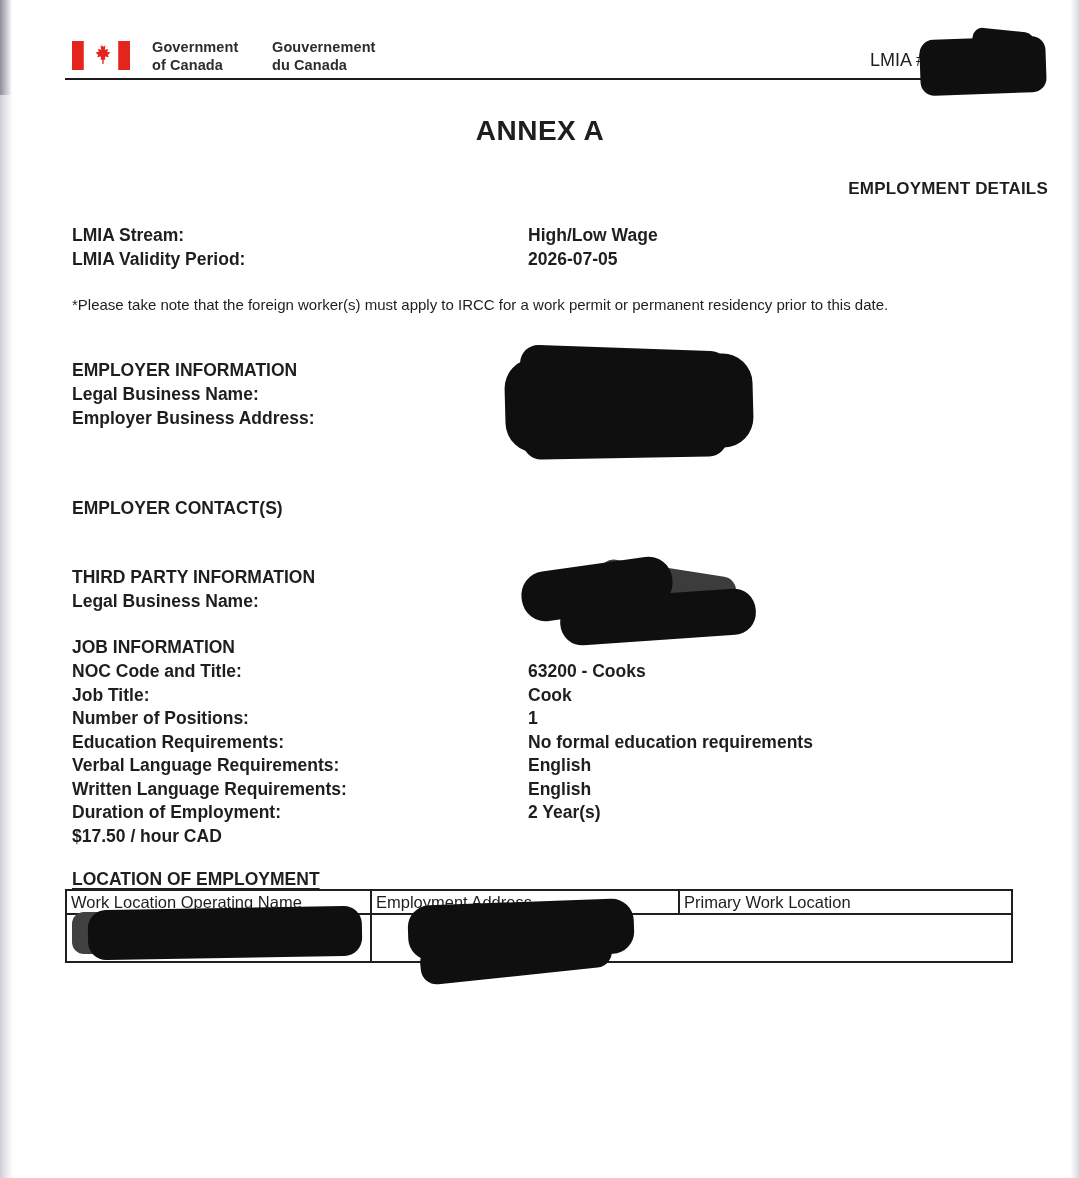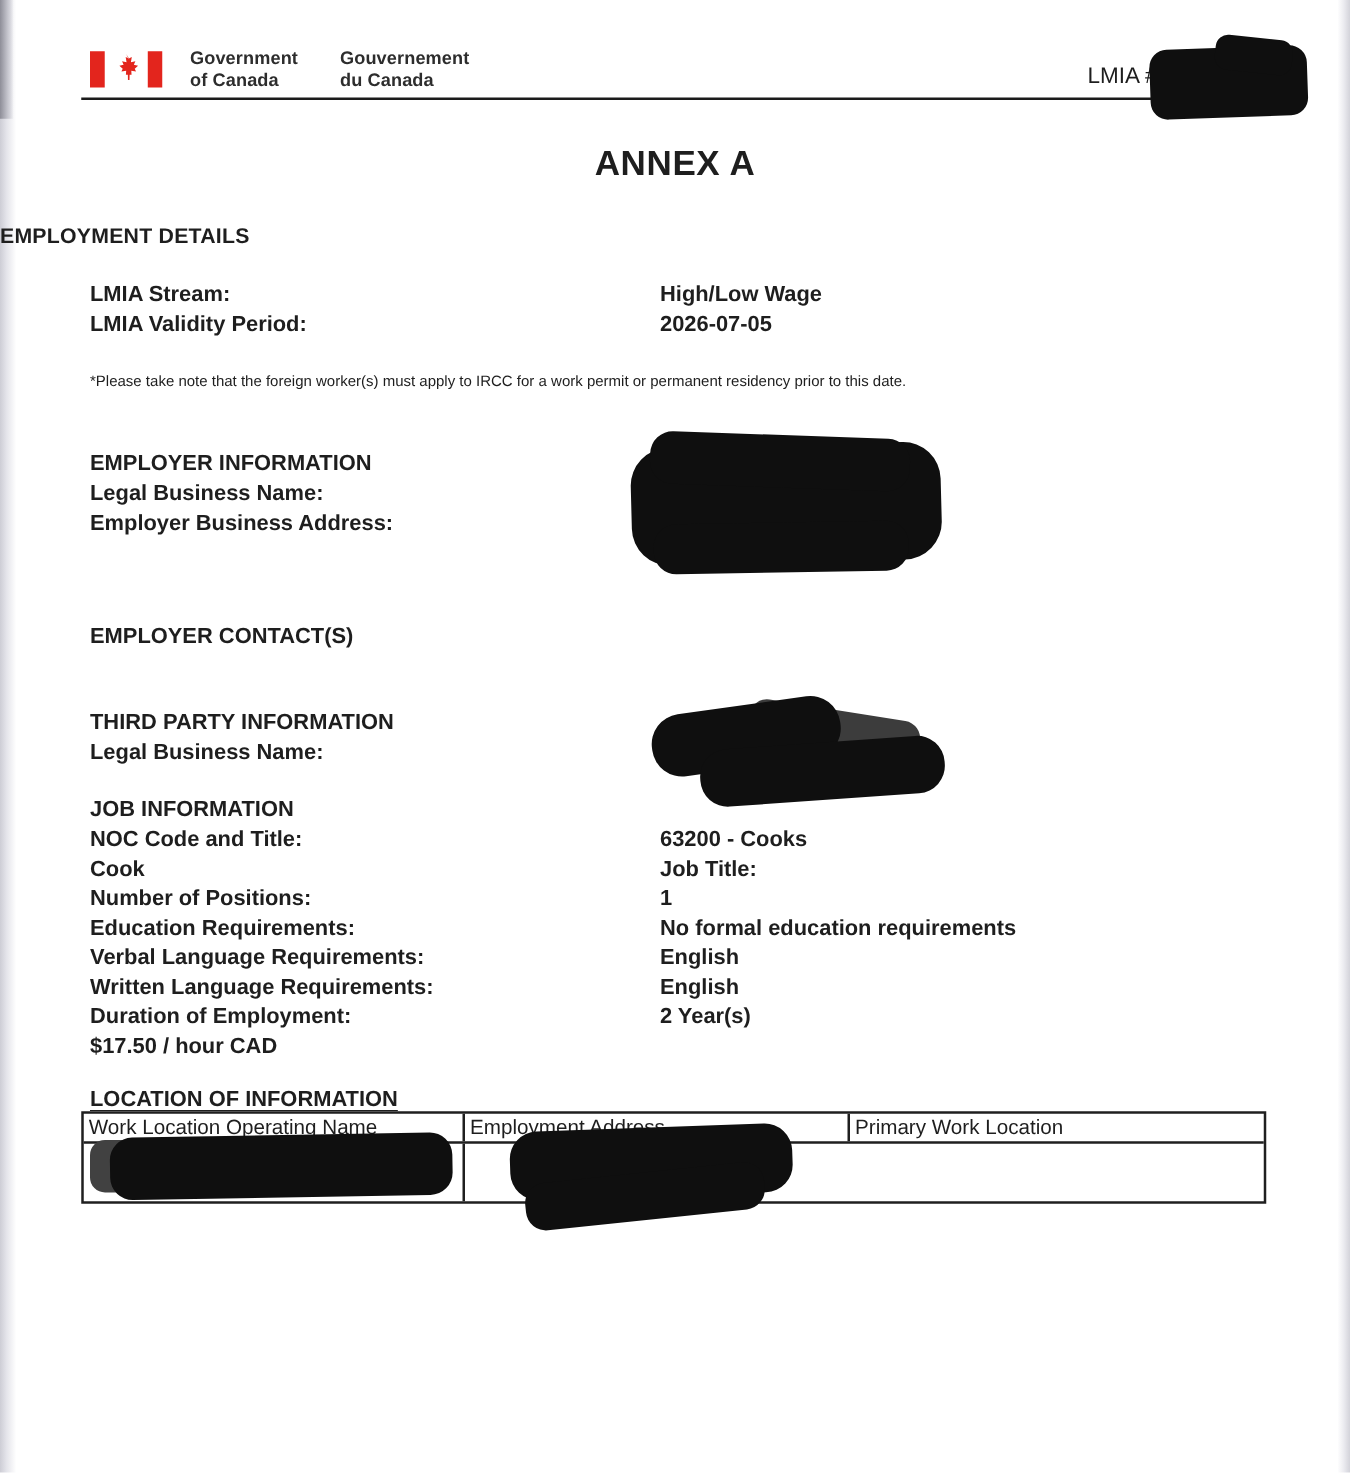--- a/index.html
+++ b/index.html
@@ -33,28 +33,28 @@
   .flag { left:72px; top:40px; width:58px; height:31px; }
   .flag rect, .flag path { fill:var(--flag-red,#e3251d); }
   .logo-text { font-size:14.5px; font-weight:700; color:#2d2d2d; line-height:17.5px; letter-spacing:0.1px; }
   .gov-en { left:152px; top:39px; }
   .gov-fr { left:272px; top:39px; }
   .lmia-label { left:870px; top:50px; font-size:18px; }
   .rule { left:65px; top:78px; width:942px; height:2px; background:#1b1b1b; }
 
   
   .title { left:0; top:115px; width:1080px; text-align:center; font-size:28px; font-weight:700; letter-spacing:0.5px; }
-  .subtitle { left:0; top:179px; width:1048px; text-align:left; font-size:17px; font-weight:700; letter-spacing:0.2px; }
+  .subtitle { left:0; top:179px; width:1048px; text-align:right; font-size:17px; font-weight:700; letter-spacing:0.2px; }
 
   
   .rows { width:940px; font-size:17.5px; line-height:23.5px; }
   .row { display:grid; grid-template-columns:456px 1fr;font-weight:bold; }
   .sec-h { font-size:17.5px; font-weight:700; line-height:23px; }
   .summary { left:72px; top:224px; }
-  .note { left:72px; top:293px; width:942px; font-size:12px; line-height:24px; }
+  .note { left:72px; top:293px; width:942px; font-size:15px; line-height:24px; }
 
   .sec1-h { left:72px; top:359px; }
   .sec1-rows { left:72px; top:383px; }
   .sec2-h { left:72px; top:497px; }
   .sec2-rows { left:72px; top:521px; }
   .sec3-h { left:72px; top:566px; }
   .sec3-rows { left:72px; top:590px; }
   .sec4-h { left:72px; top:636px; }
   .sec4-rows { left:72px; top:660px; }
   .sec5-h { left:72px; top:868px; text-decoration:underline; text-underline-offset:3px; }
@@ -158,22 +158,22 @@
 <div class="blob b-tp-1"></div>
 <div class="blob b-tp-2"></div>
 
 <div class="abs sec-h sec4-h">JOB INFORMATION</div>
 <div class="abs rows sec4-rows">
   <div class="row">
     <span>NOC Code and Title:</span>
     <span>63200 - Cooks</span>
   </div>
   <div class="row">
+    <span>Job Title:</span>
     <span>Cook</span>
-    <span>Job Title:</span>
   </div>
   <div class="row">
     <span>Number of Positions:</span>
     <span>1</span>
   </div>
   <div class="row">
     <span>Education Requirements:</span>
     <span>No formal education requirements</span>
   </div>
   <div class="row">
@@ -186,21 +186,21 @@
   </div>
   <div class="row">
     <span>Duration of Employment:</span>
     <span>2 Year(s)</span>
   </div>
   <div class="row">
     <span>$17.50 / hour CAD</span>
   </div>
 </div>
 
-<div class="abs sec-h sec5-h">LOCATION OF INFORMATION</div>
+<div class="abs sec-h sec5-h">LOCATION OF EMPLOYMENT</div>
 <div class="abs loc-table">
   <div class="loc-grid loc-head">
     <div class="loc-cell">Work Location Operating Name</div>
     <div class="loc-cell">Employment Address</div>
     <div class="loc-cell">Primary Work Location</div>
   </div>
   <div class="loc-grid loc-body">
     <div class="loc-cell"></div>
     <div class="loc-cell"></div>
   </div>

